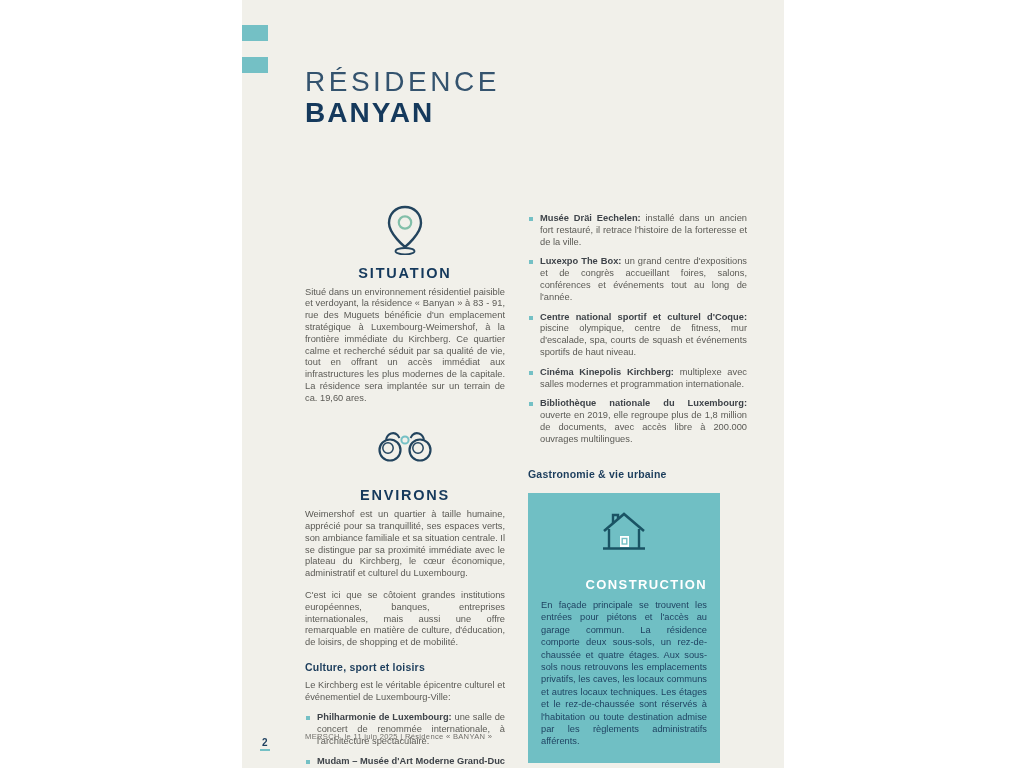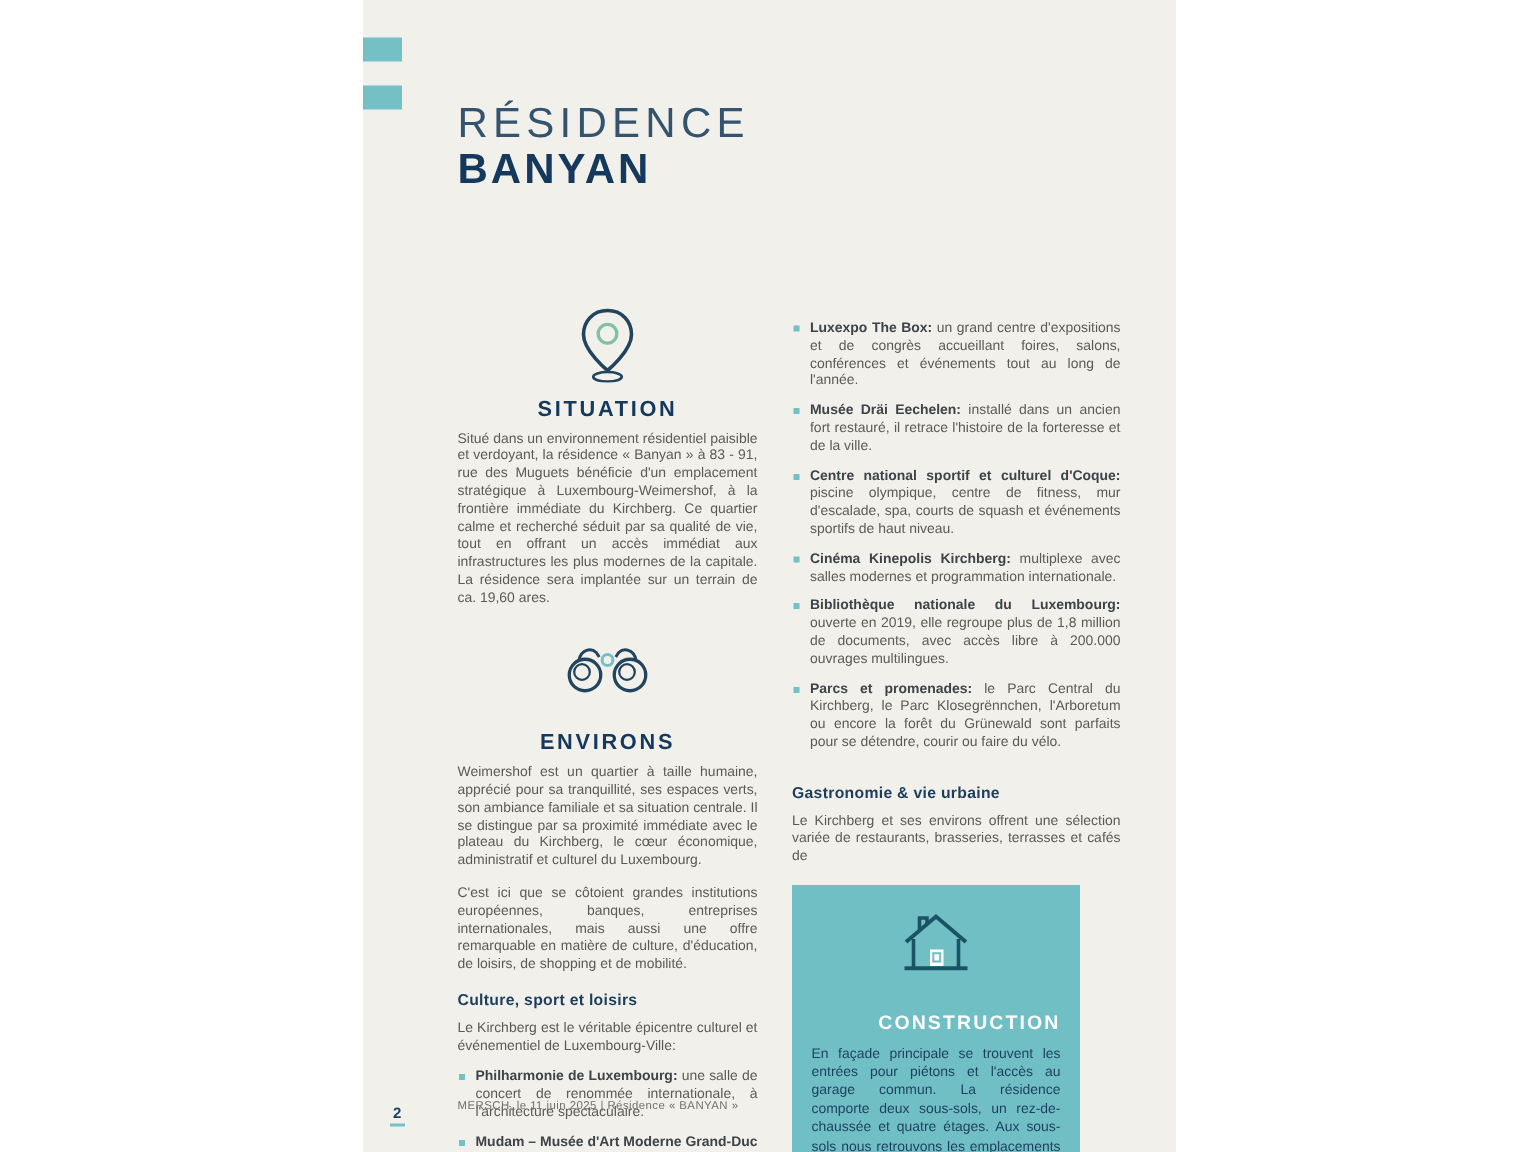--- a/index.html
+++ b/index.html
@@ -117,46 +117,41 @@
           <span class="btx"><b>Mudam – Musée d'Art Moderne Grand-Duc Jean: </b>chef-d'œuvre architectural signé Ieoh Ming Pei, à la programmation artistique exigeante.</span>
         </div>
       </div>
   </div>
 
   <div class="col col-right">
 
     <div class="bullets" style="margin-top:0;">
         <div class="bullet">
           <span class="bsq"></span>
-          <span class="btx"><b>Luxexpo The Box: </b>un grand centre d'expositions et de congrès accueillant foires, salons, conférences et événements tout au long de l'année.</span>
+          <span class="btx"><b>Musée Dräi Eechelen: </b>installé dans un ancien fort restauré, il retrace l'histoire de la forteresse et de la ville.</span>
         </div>
         <div class="bullet">
           <span class="bsq"></span>
-          <span class="btx"><b>Musée Dräi Eechelen: </b>installé dans un ancien fort restauré, il retrace l'histoire de la forteresse et de la ville.</span>
+          <span class="btx"><b>Luxexpo The Box: </b>un grand centre d'expositions et de congrès accueillant foires, salons, conférences et événements tout au long de l'année.</span>
         </div>
         <div class="bullet">
           <span class="bsq"></span>
           <span class="btx"><b>Centre national sportif et culturel d'Coque: </b>piscine olympique, centre de fitness, mur d'escalade, spa, courts de squash et événements sportifs de haut niveau.</span>
         </div>
         <div class="bullet">
           <span class="bsq"></span>
           <span class="btx"><b>Cinéma Kinepolis Kirchberg: </b>multiplexe avec salles modernes et programmation internationale.</span>
         </div>
         <div class="bullet">
           <span class="bsq"></span>
           <span class="btx"><b>Bibliothèque nationale du Luxembourg: </b>ouverte en 2019, elle regroupe plus de 1,8 million de documents, avec accès libre à 200.000 ouvrages multilingues.</span>
         </div>
-        <div class="bullet">
-          <span class="bsq"></span>
-          <span class="btx"><b>Parcs et promenades: </b>le Parc Central du Kirchberg, le Parc Klosegrënnchen, l'Arboretum ou encore la forêt du Grünewald sont parfaits pour se détendre, courir ou faire du vélo.</span>
-        </div>
       </div>
 
     <div class="sub-head" style="margin-top:23px;">Gastronomie &amp; vie urbaine</div>
-    <div class="intro">Le Kirchberg et ses environs offrent une sélection variée de restaurants, brasseries, terrasses et cafés de</div>
 
     <div class="construction">
       <div class="icon-wrap">
         <svg width="50" height="44" viewBox="0 0 50 44" fill="none">
           <path d="M14 13 L14 5 L19 5 L19 9" stroke="#1a5364" stroke-width="2.4"></path>
           <path d="M5 21 L25 4 L45 21" stroke="#1a5364" stroke-width="2.6"></path>
           <path d="M10 19 L10 38" stroke="#1a5364" stroke-width="2.4"></path>
           <path d="M40 19 L40 38" stroke="#1a5364" stroke-width="2.4"></path>
           <path d="M4 38.5 L46 38.5" stroke="#1a5364" stroke-width="2.6"></path>
           <rect x="21" y="26" width="9" height="11" fill="#ffffff"></rect>

